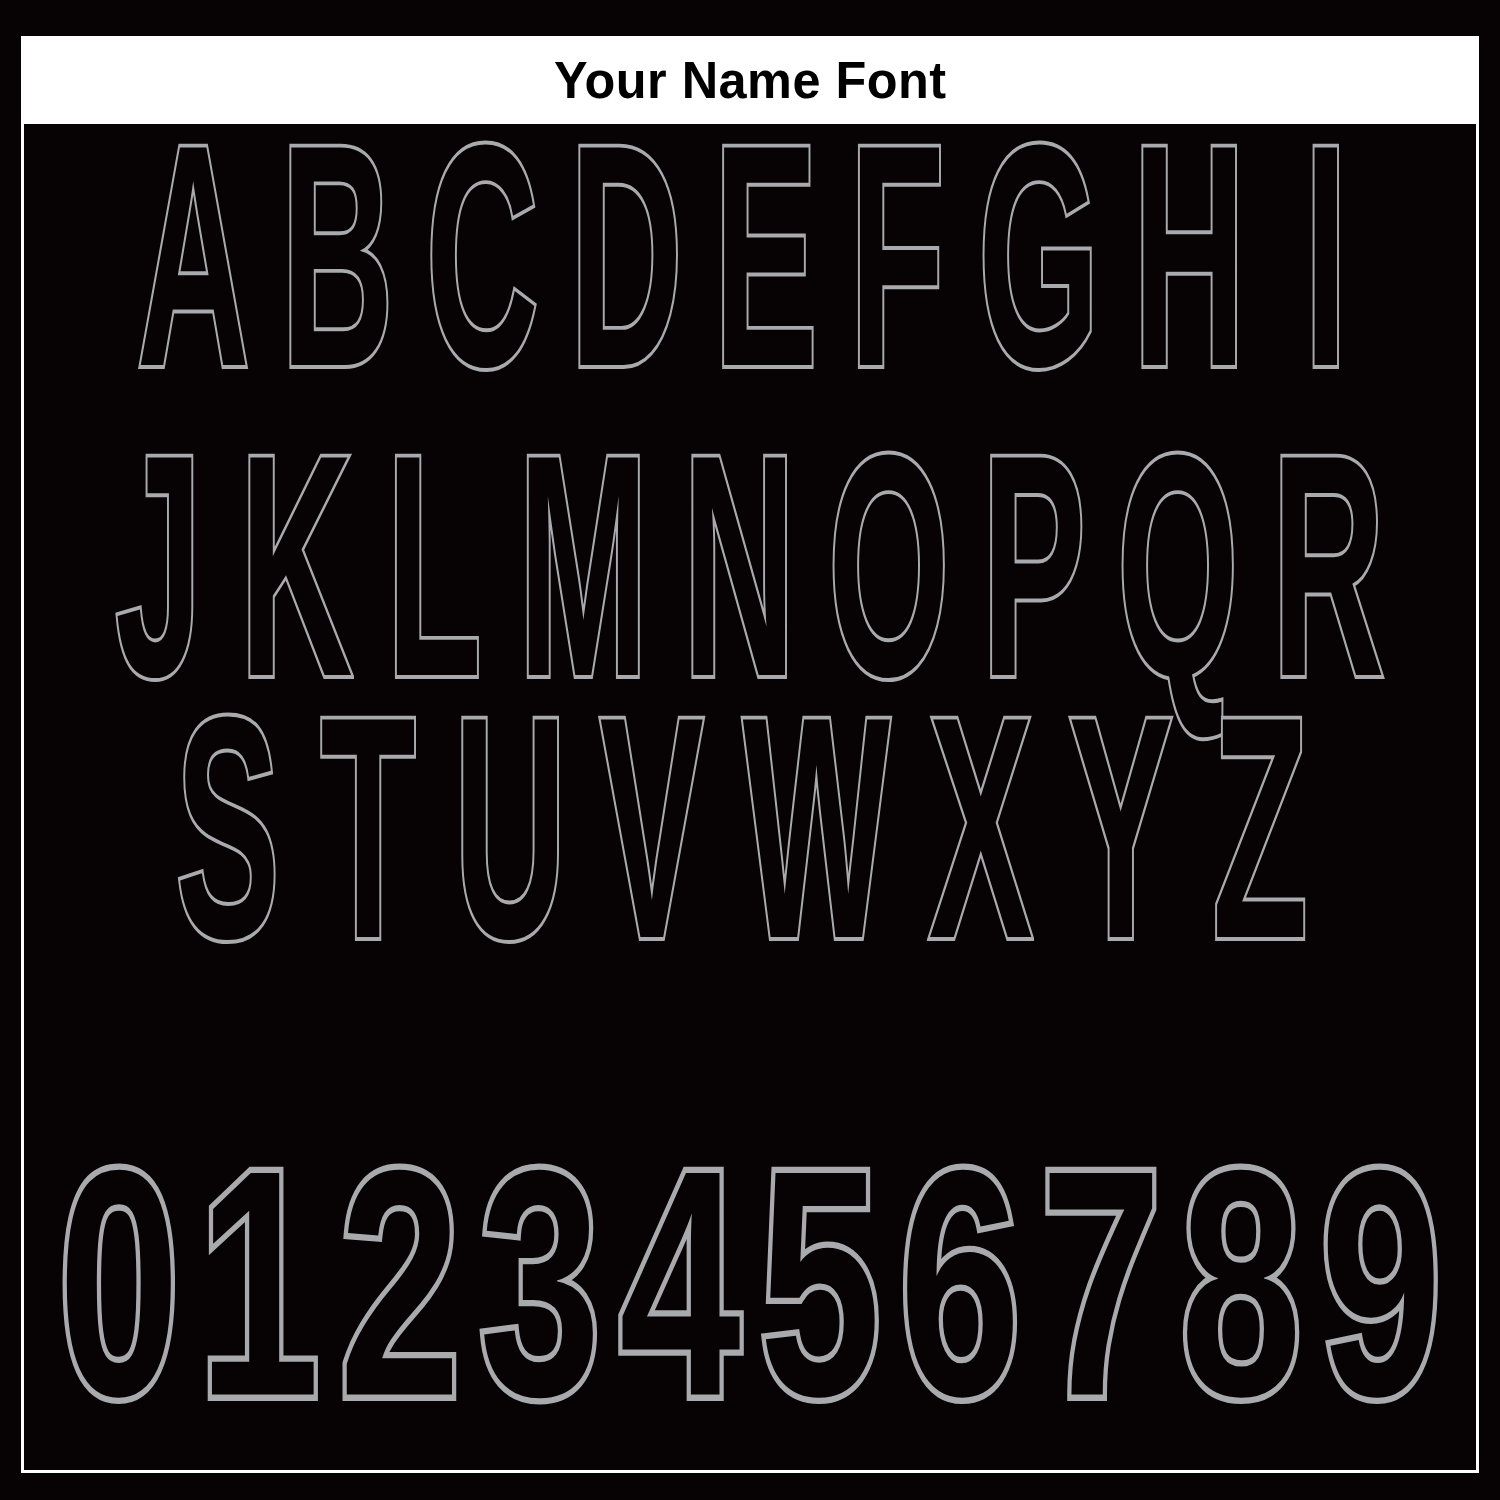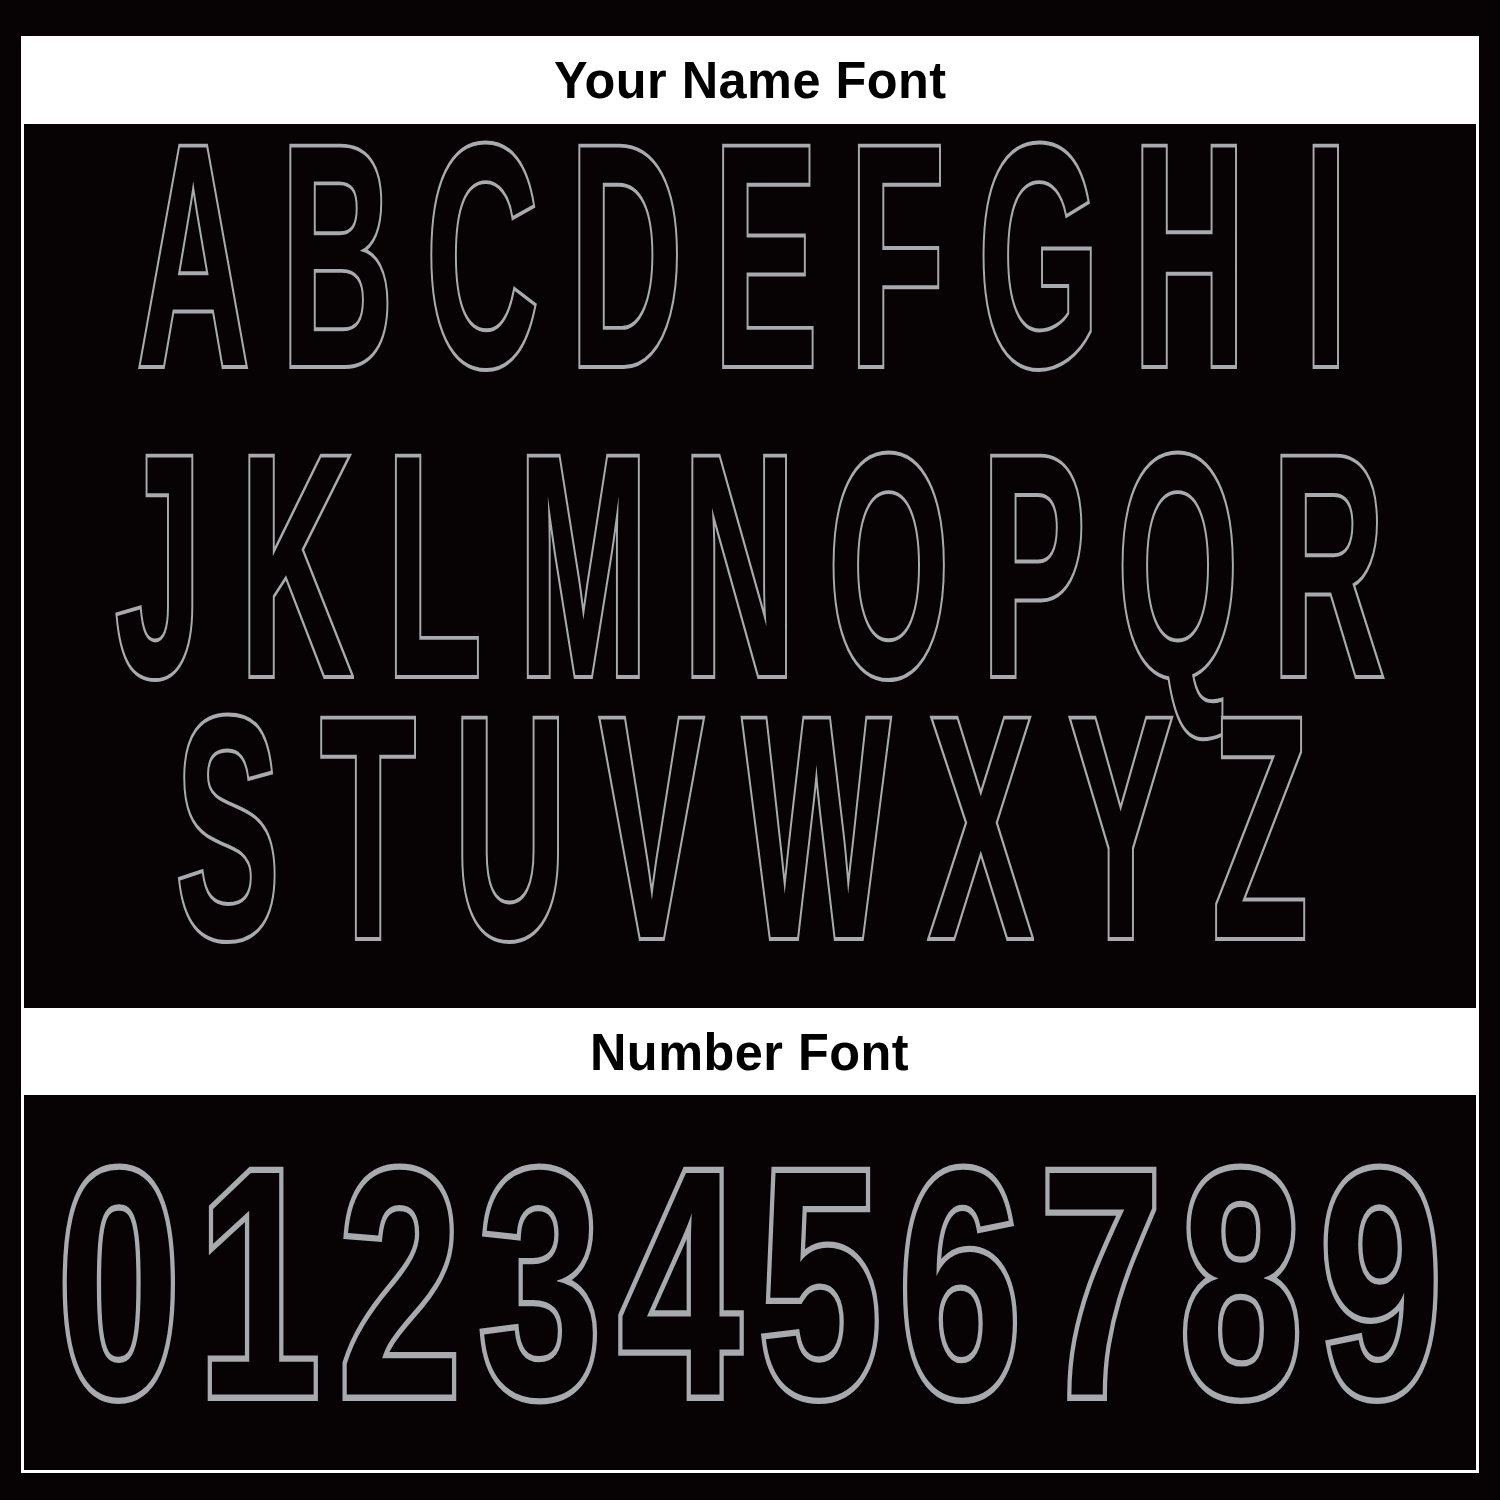--- a/index.html
+++ b/index.html
@@ -178,23 +178,20 @@
         <span class="glyph letter">X</span>
       </span>
         <span class="cell">
         <span class="glyph letter">Y</span>
       </span>
         <span class="cell">
         <span class="glyph letter">Z</span>
       </span>
       </div>
 
-    <div class="band band-mid">
-      <span class="band-title">Number Font</span>
-    </div>
 
     <div class="digit-row">
         <span class="cell">
         <span class="glyph digit">0</span>
       </span>
         <span class="cell">
         <span class="glyph digit">1</span>
       </span>
         <span class="cell">
         <span class="glyph digit">2</span>

